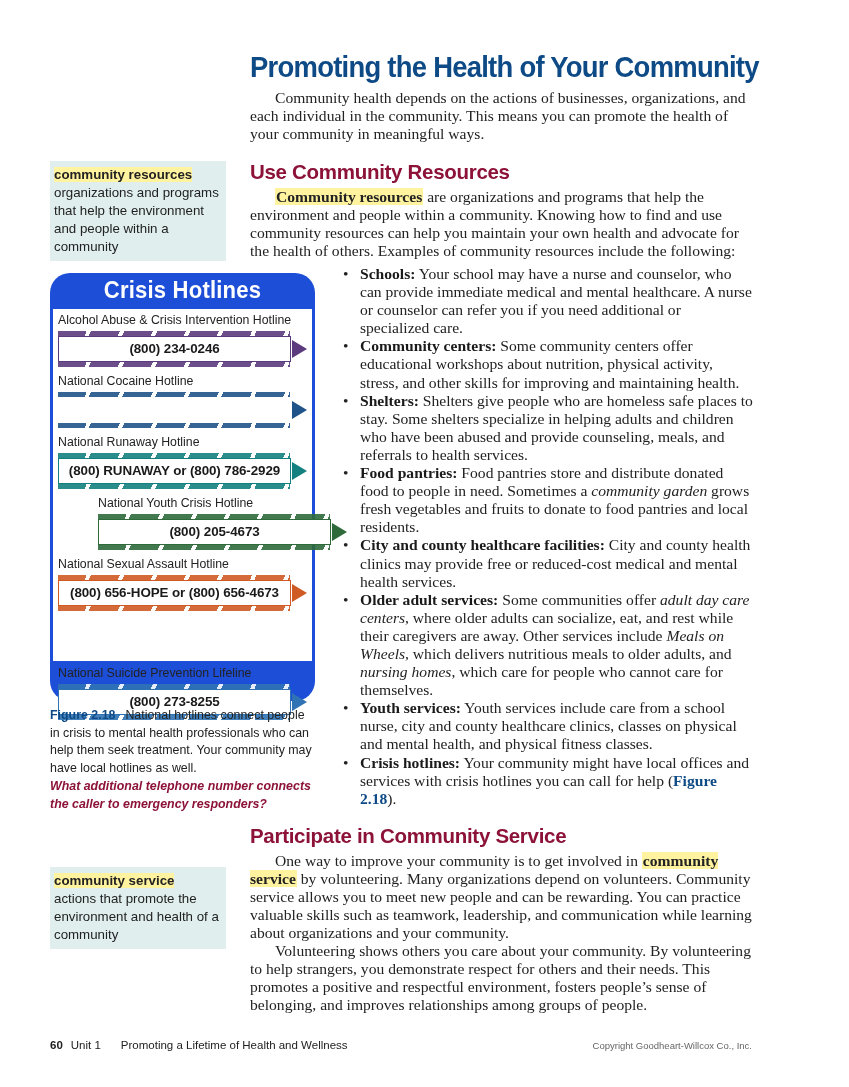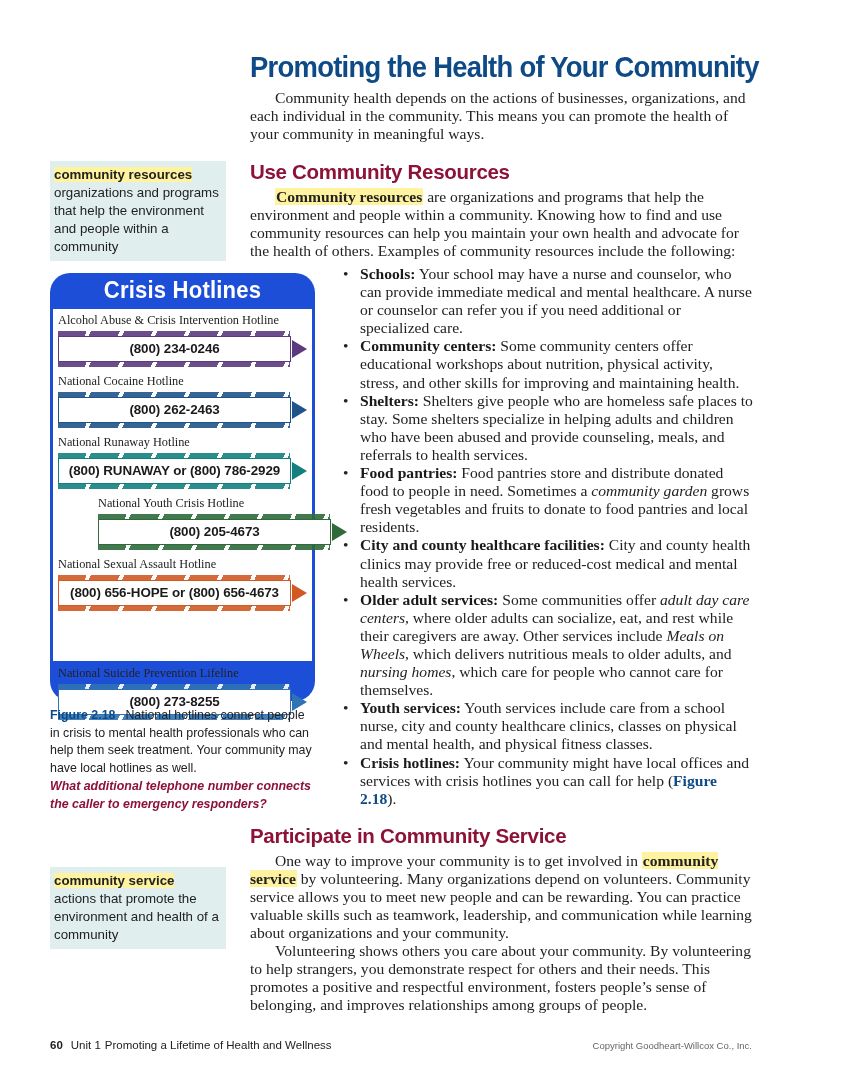--- a/index.html
+++ b/index.html
@@ -47,21 +47,21 @@
     .card-title {
       position: absolute; left: 0; width: 100%; top: 3px; text-align: center;
       font-family: "Liberation Sans", sans-serif; font-weight: bold; font-size: 24px;
       color: #fff; letter-spacing: 0.2px; transform: scaleX(0.92);
     }
     .card-inner {
       position: absolute; left: 3px; right: 3px; top: 36px; height: 352px; background: #fff;
     }
     .hotline { position: absolute; left: 5px; width: 255px; height: 61px; }
     .hotline-name {
-      font-family: Liberation Serif, serif; font-size: 12.3px; color: #222;
+      font-family: Liberation Sans, sans-serif; font-size: 12.3px; color: #222;
       white-space: nowrap; height: 18px; line-height: 18px;
     }
     .stripe { position: absolute; left: 0; width: 232px; height: 5px; }
     .stripe.top { top: 20px; }
     .stripe.bot { top: 51px; }
     .numbox {
       position: absolute; left: 0; top: 25px; width: 233px; height: 26px;
       background: #fff; box-sizing: border-box; border: 1.5px solid;
       font-family: "Liberation Sans", sans-serif; font-weight: bold; font-size: 13.4px;
       color: #1a1a1a; text-align: center; line-height: 23px; white-space: nowrap; letter-spacing: -0.1px;
@@ -74,21 +74,21 @@
       font-family: "Liberation Sans", sans-serif; font-size: 12.4px; line-height: 17.7px; color: #222;
     }
     .caption .fig-label { color: #0d4a86; font-weight: bold; margin-right: 10px; }
     .caption .question { color: #8c1238; font-weight: bold; font-style: italic; }
 
     .footer {
       position: absolute; left: 50px; top: 1039px; width: 702px;
       font-family: "Liberation Sans", sans-serif; font-size: 11.5px; color: #222;
     }
     .footer .pg { font-weight: bold; margin-right: 8px; }
-    .footer .unit { margin-right: 4px; }
+    .footer .unit { margin-right: 20px; }
     .footer .copy { position: absolute; right: 0; top: 1px; font-size: 9.5px; color: #666; }
   </style>
 </head>
 <body>
 
 <div class="page-title">Promoting the Health of Your Community</div>
 <p class="body-text indent block" style="top:89px;">Community health depends on the actions of businesses, organizations, and each individual in the community. This means you can promote the health of your community in meaningful ways.</p>
 
 <div class="glossary" style="top:161px;">
   <span class="hl-sans">community resources</span><br>
@@ -115,21 +115,20 @@
     <div class="hotline" style="top:2px;">
       <div class="hotline-name">Alcohol Abuse &amp; Crisis Intervention Hotline</div>
       <div class="stripe top" style="background: repeating-linear-gradient(115deg, rgb(91, 58, 125) 0px, rgb(91, 58, 125) 26px, rgb(255, 255, 255) 26px, rgb(255, 255, 255) 30px); opacity: 0.9;"></div>
       <div class="numbox" style="border-color: rgb(91, 58, 125);">(800) 234-0246</div>
       <div class="stripe bot" style="background: repeating-linear-gradient(115deg, rgb(91, 58, 125) 0px, rgb(91, 58, 125) 26px, rgb(255, 255, 255) 26px, rgb(255, 255, 255) 30px); opacity: 0.9;"></div>
       <div class="arrow" style="border-left-color: rgb(91, 58, 125);"></div>
     </div>
     <div class="hotline" style="top:63px;">
       <div class="hotline-name">National Cocaine Hotline</div>
       <div class="stripe top" style="background: repeating-linear-gradient(115deg, rgb(31, 83, 137) 0px, rgb(31, 83, 137) 26px, rgb(255, 255, 255) 26px, rgb(255, 255, 255) 30px); opacity: 0.9;"></div>
-      <div class="numbox" style="border-color: rgb(31, 83, 137);">(800) 262-2463</div>
       <div class="stripe bot" style="background: repeating-linear-gradient(115deg, rgb(31, 83, 137) 0px, rgb(31, 83, 137) 26px, rgb(255, 255, 255) 26px, rgb(255, 255, 255) 30px); opacity: 0.9;"></div>
       <div class="arrow" style="border-left-color: rgb(31, 83, 137);"></div>
     </div>
     <div class="hotline" style="top:124px;">
       <div class="hotline-name">National Runaway Hotline</div>
       <div class="stripe top" style="background: repeating-linear-gradient(115deg, rgb(19, 128, 127) 0px, rgb(19, 128, 127) 26px, rgb(255, 255, 255) 26px, rgb(255, 255, 255) 30px); opacity: 0.9;"></div>
       <div class="numbox" style="border-color: rgb(19, 128, 127);">(800) RUNAWAY or (800) 786-2929</div>
       <div class="stripe bot" style="background: repeating-linear-gradient(115deg, rgb(19, 128, 127) 0px, rgb(19, 128, 127) 26px, rgb(255, 255, 255) 26px, rgb(255, 255, 255) 30px); opacity: 0.9;"></div>
       <div class="arrow" style="border-left-color: rgb(19, 128, 127);"></div>
     </div>

